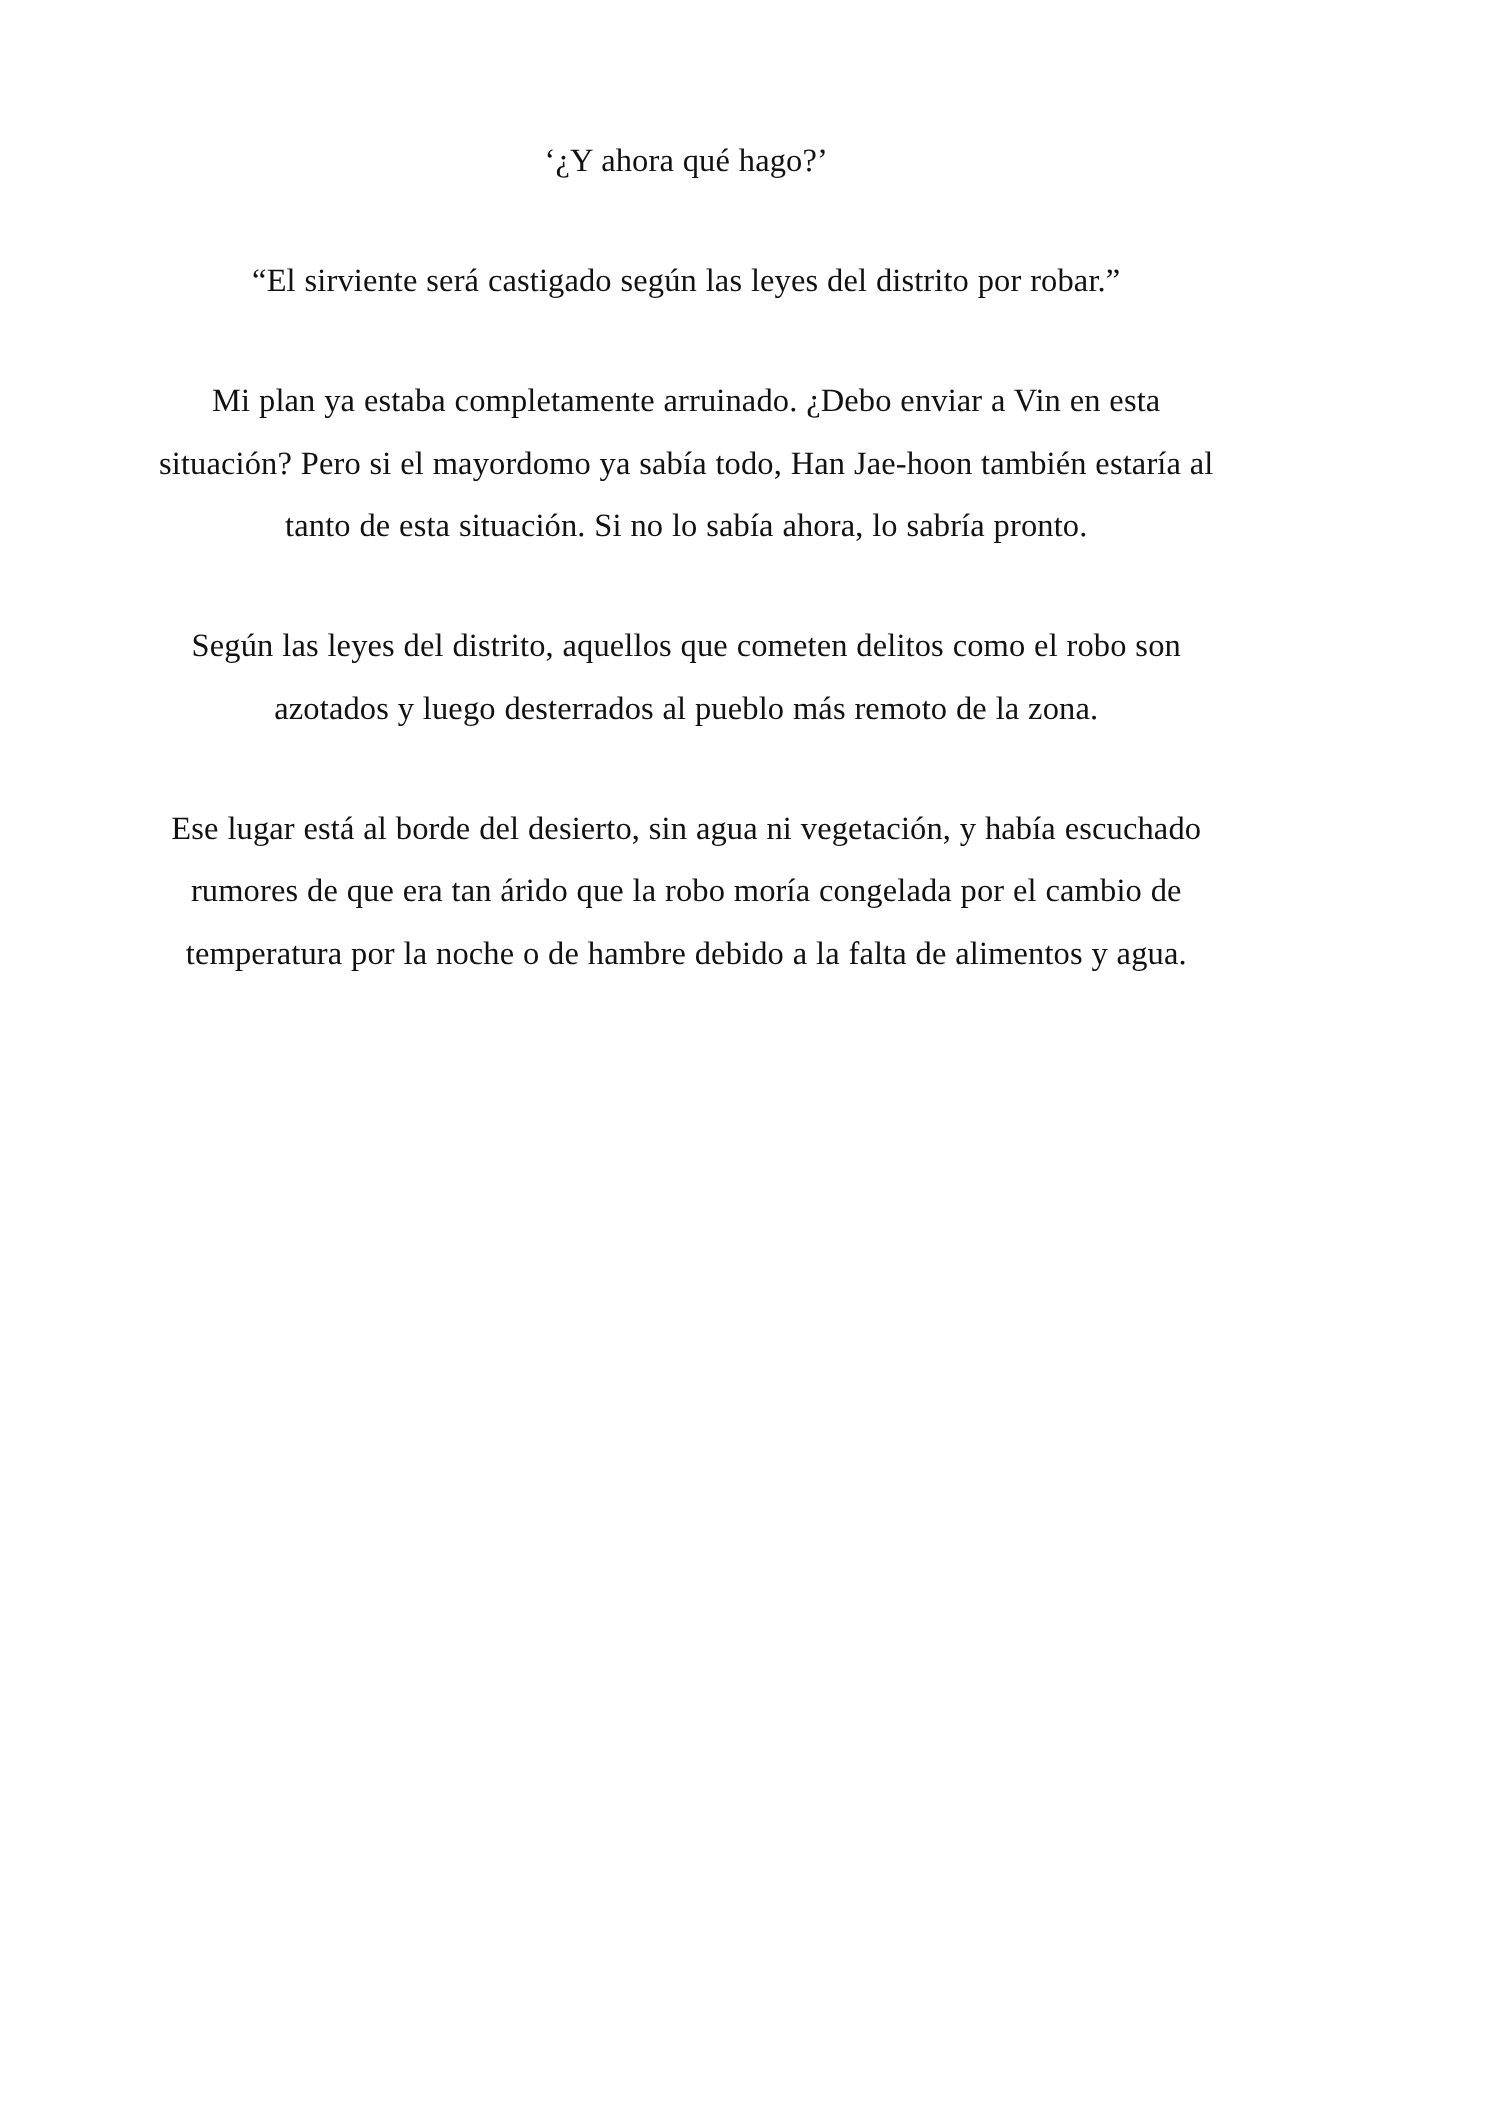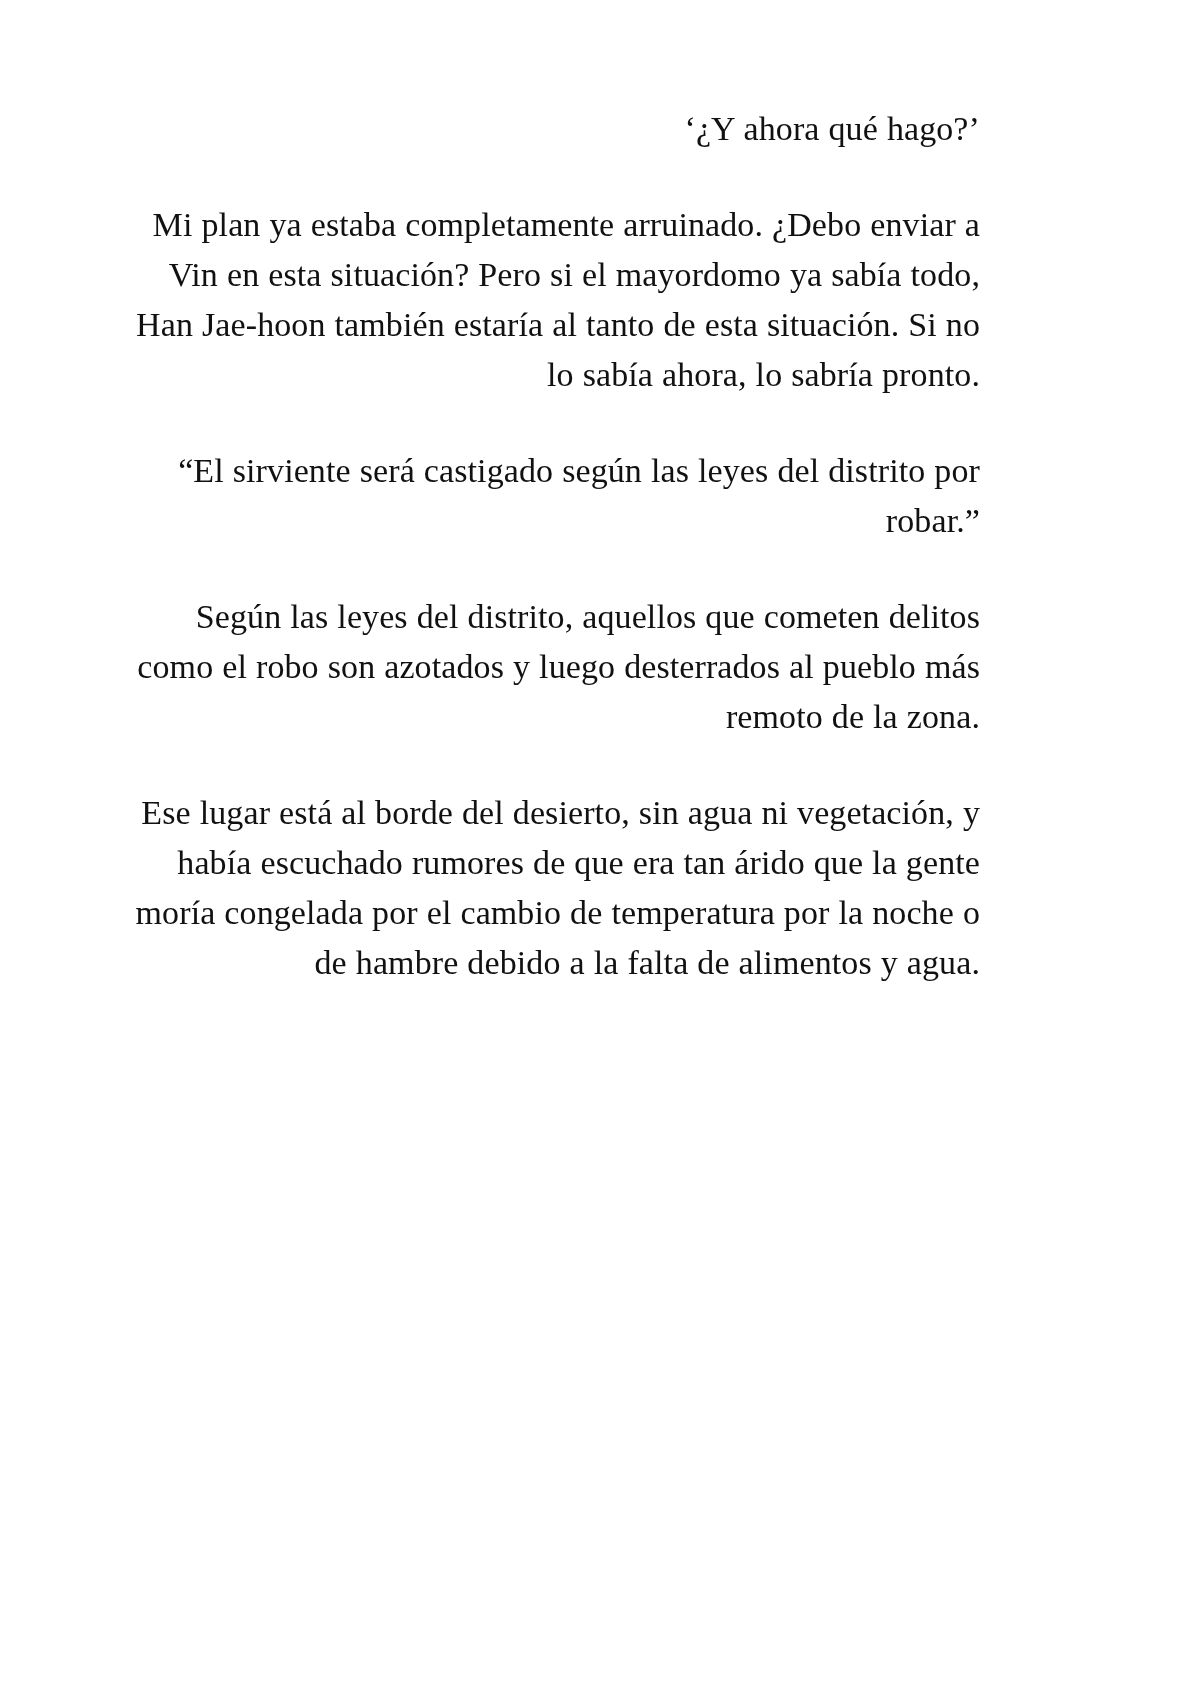--- a/index.html
+++ b/index.html
@@ -19,37 +19,37 @@
     width: 1200px;
     height: 1700px;
     background: #ffffff;
     box-sizing: border-box;
     padding: 104px 224px 0 118px;
   }
   .doc-body {
     width: 862px;
   }
   .para {
-    font-size: 34px;
+    font-size: 26px;
     line-height: 50px;
     margin: 0 0 46px 0;
-    text-align: right;
+    text-align: center;
     color: #111111;
     letter-spacing: 0.1px;
     word-spacing: 0.4px;
     -webkit-font-smoothing: antialiased;
   }
   .para:last-child {
     margin-bottom: 0;
   }
 </style>
 </head>
 <body>
 
 <div class="page">
   <article class="doc-body">
     <p class="para">‘¿Y ahora qué hago?’</p>
+    <p class="para">“El sirviente será castigado según las leyes del distrito por robar.”</p>
     <p class="para">Mi plan ya estaba completamente arruinado. ¿Debo enviar a Vin en esta situación? Pero si el mayordomo ya sabía todo, Han Jae-hoon también estaría al tanto de esta situación. Si no lo sabía ahora, lo sabría pronto.</p>
-    <p class="para">“El sirviente será castigado según las leyes del distrito por robar.”</p>
     <p class="para">Según las leyes del distrito, aquellos que cometen delitos como el robo son azotados y luego desterrados al pueblo más remoto de la zona.</p>
-    <p class="para">Ese lugar está al borde del desierto, sin agua ni vegetación, y había escuchado rumores de que era tan árido que la gente moría congelada por el cambio de temperatura por la noche o de hambre debido a la falta de alimentos y agua.</p>
+    <p class="para">Ese lugar está al borde del desierto, sin agua ni vegetación, y había escuchado rumores de que era tan árido que la robo moría congelada por el cambio de temperatura por la noche o de hambre debido a la falta de alimentos y agua.</p>
   </article>
 </div>
 
 </body></html>

